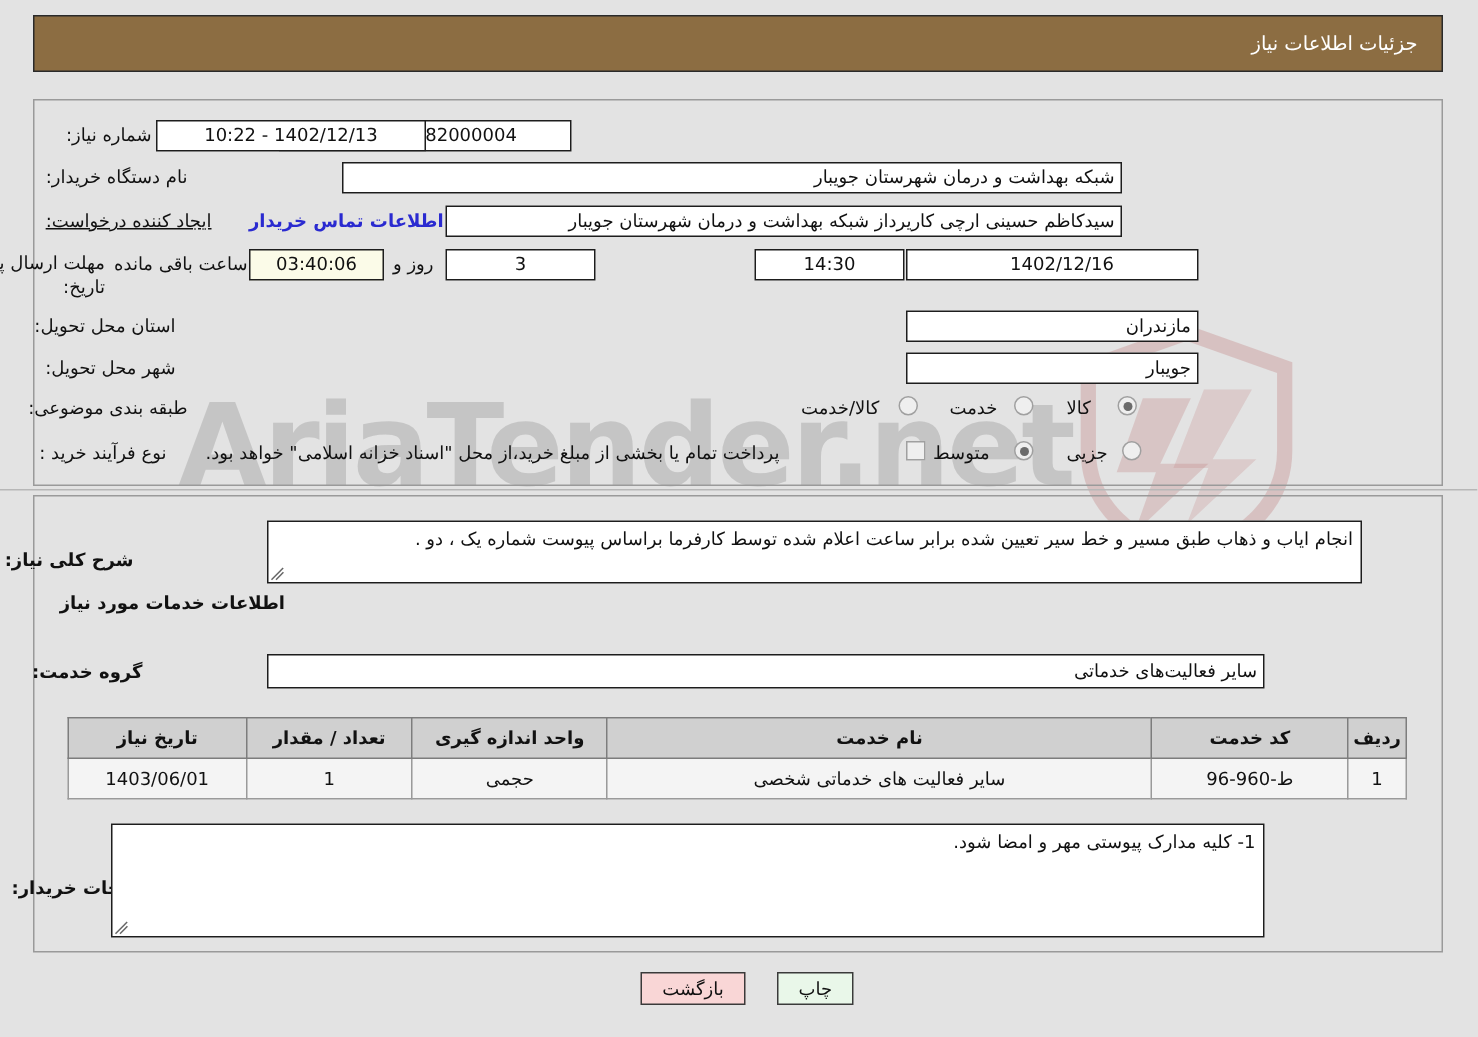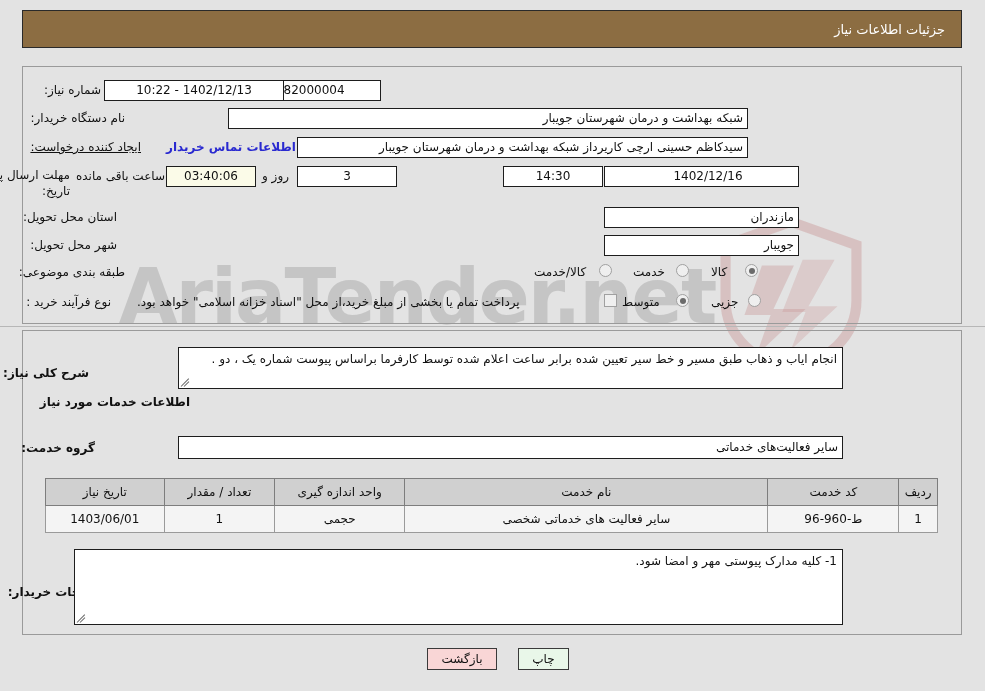--- a/index.html
+++ b/index.html
@@ -183,21 +183,21 @@
     left: 45px;
     top: 478px;
     width: 893px;
     border-collapse: collapse;
     z-index: 12;
     font-size: 12px;
   }
   .tbl th {
     background: #d0d0d0;
     border: 1px solid #7d7d7d;
-    font-weight: normal;
+    font-weight: bold;
     height: 24px;
     color: #111;
     font-size: 12px;
   }
   .tbl td {
     background: #f4f4f4;
     border: 1px solid #9a9a9a;
     height: 24px;
     text-align: center;
     color: #111;
@@ -292,21 +292,21 @@
 <div class="radio on" style="left:676px; top:294px;"></div>
 <div class="lbl" style="left:622px; top:295px;">متوسط</div>
 <div class="cbox" style="left:604px; top:294px;"></div>
 <div class="lbl" style="left:137px; top:295px;">پرداخت تمام یا بخشی از مبلغ خرید،از محل "اسناد خزانه اسلامی" خواهد بود.</div>
 
 <div class="sep" style="top:326px;"></div>
 
 <div class="panel" id="panel-mid"></div>
 
 <div class="lbl b" style="right:896px; top:366px;">شرح کلی نیاز:</div>
-<div class="tarea" style="left:178px; top:347px; width:665px; height:42px;">
+<div class="tarea" style="left:178px; top:347px; width:730px; height:42px;">
   <span>انجام ایاب و ذهاب طبق مسیر و خط سیر تعیین شده برابر ساعت اعلام شده توسط کارفرما براساس پیوست شماره یک ، دو .</span>
   <span class="grip">
     <i style="top:9px; width:11px; transform:rotate(-45deg);"></i>
     <i style="top:9px; width:7px; left:3px; transform:rotate(-45deg);"></i>
   </span>
 </div>
 
 <div class="lbl b" style="right:795px; top:395px;">اطلاعات خدمات مورد نیاز</div>
 
 <div class="lbl b" style="right:890px; top:441px;">گروه خدمت:</div>

